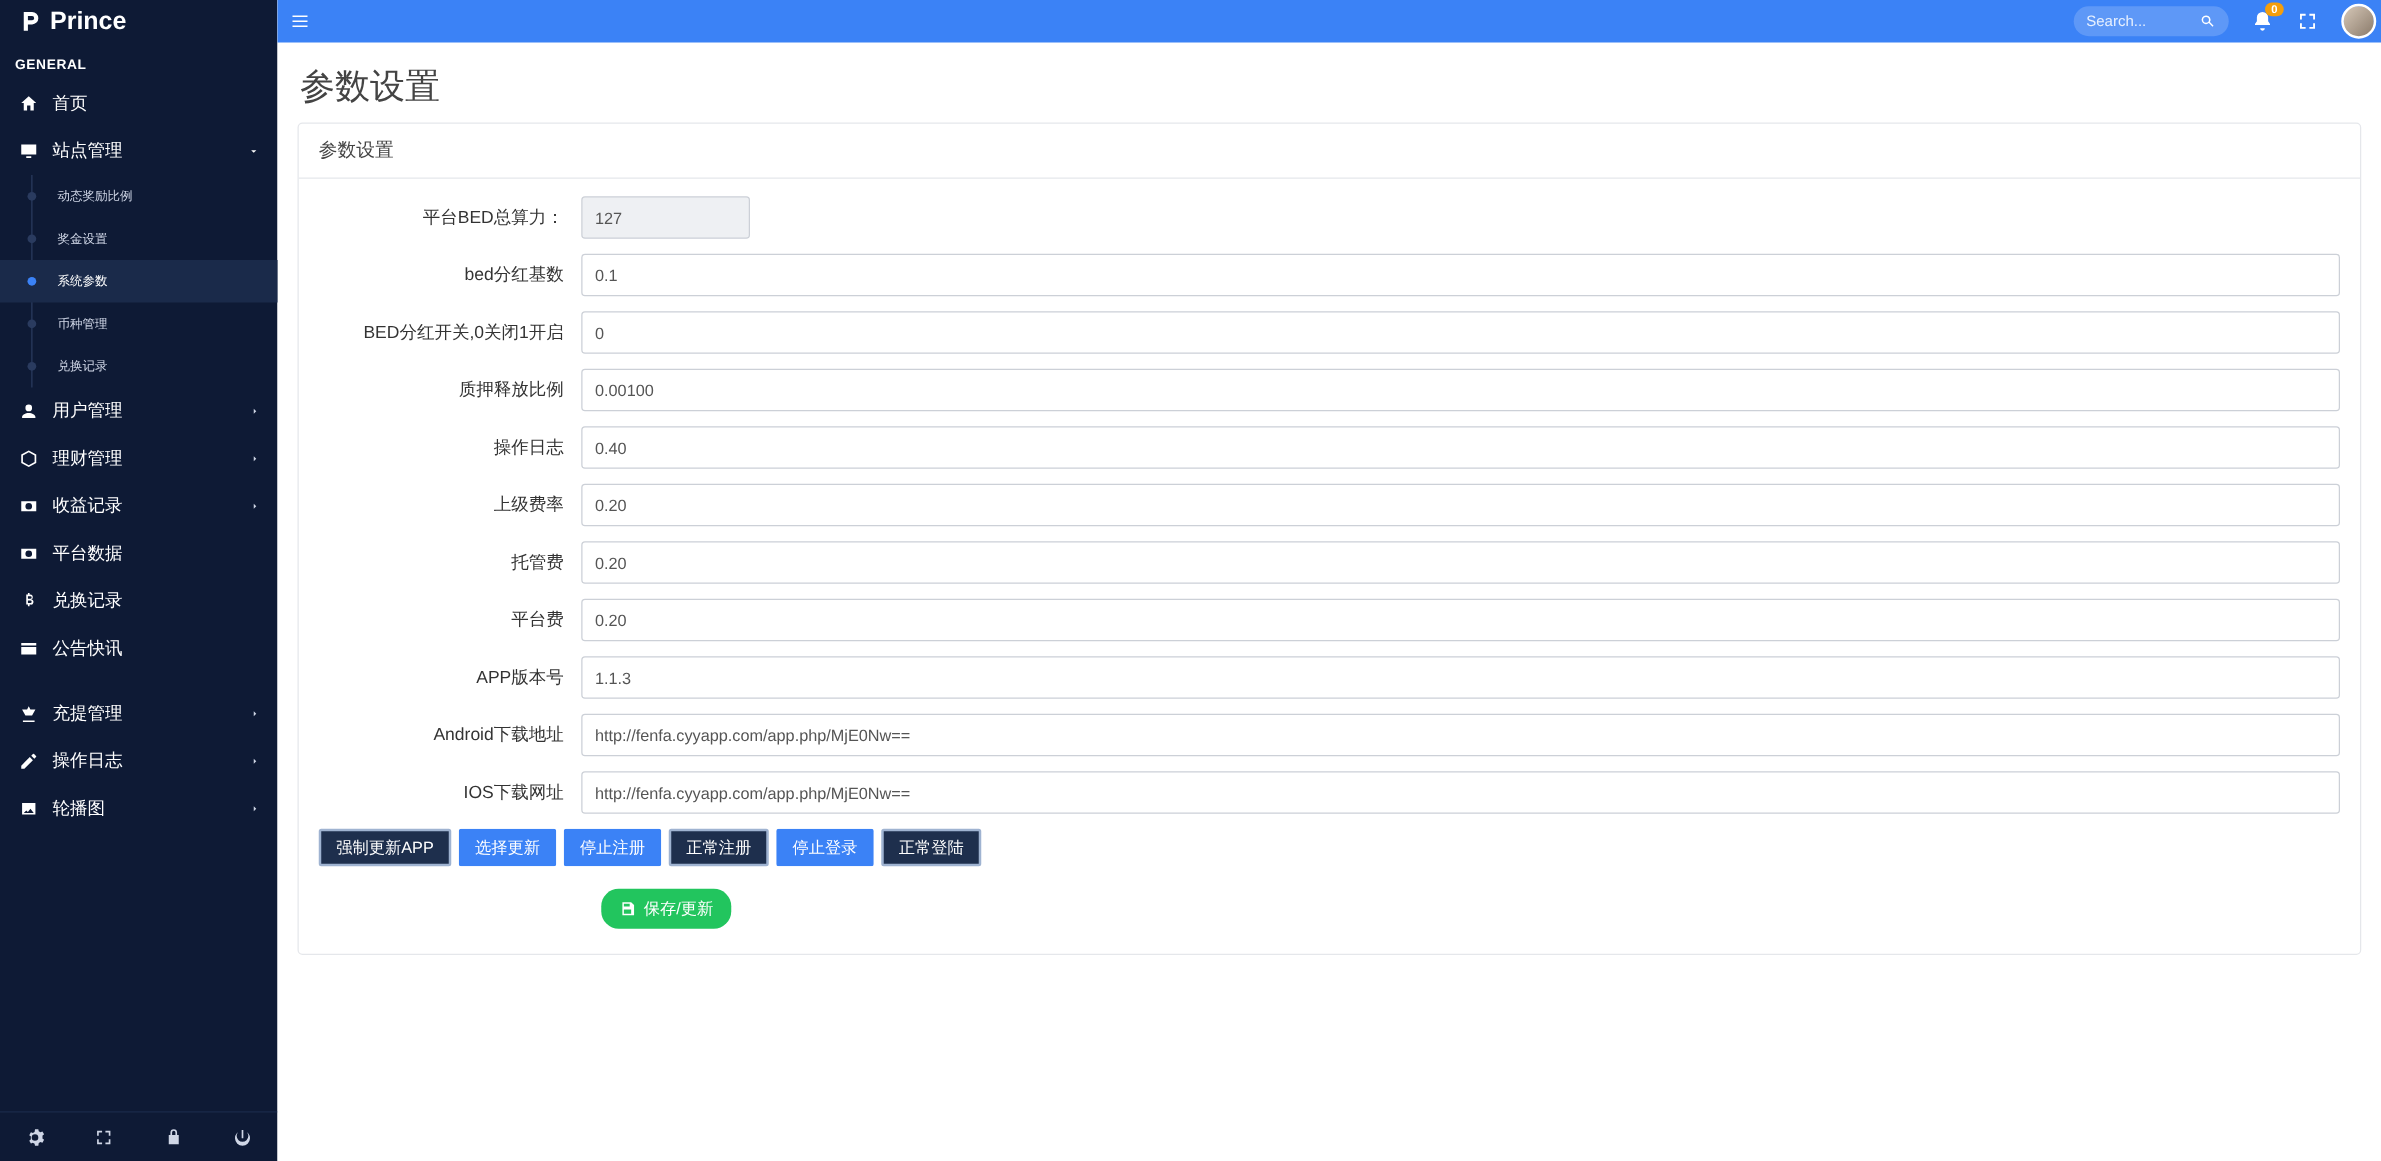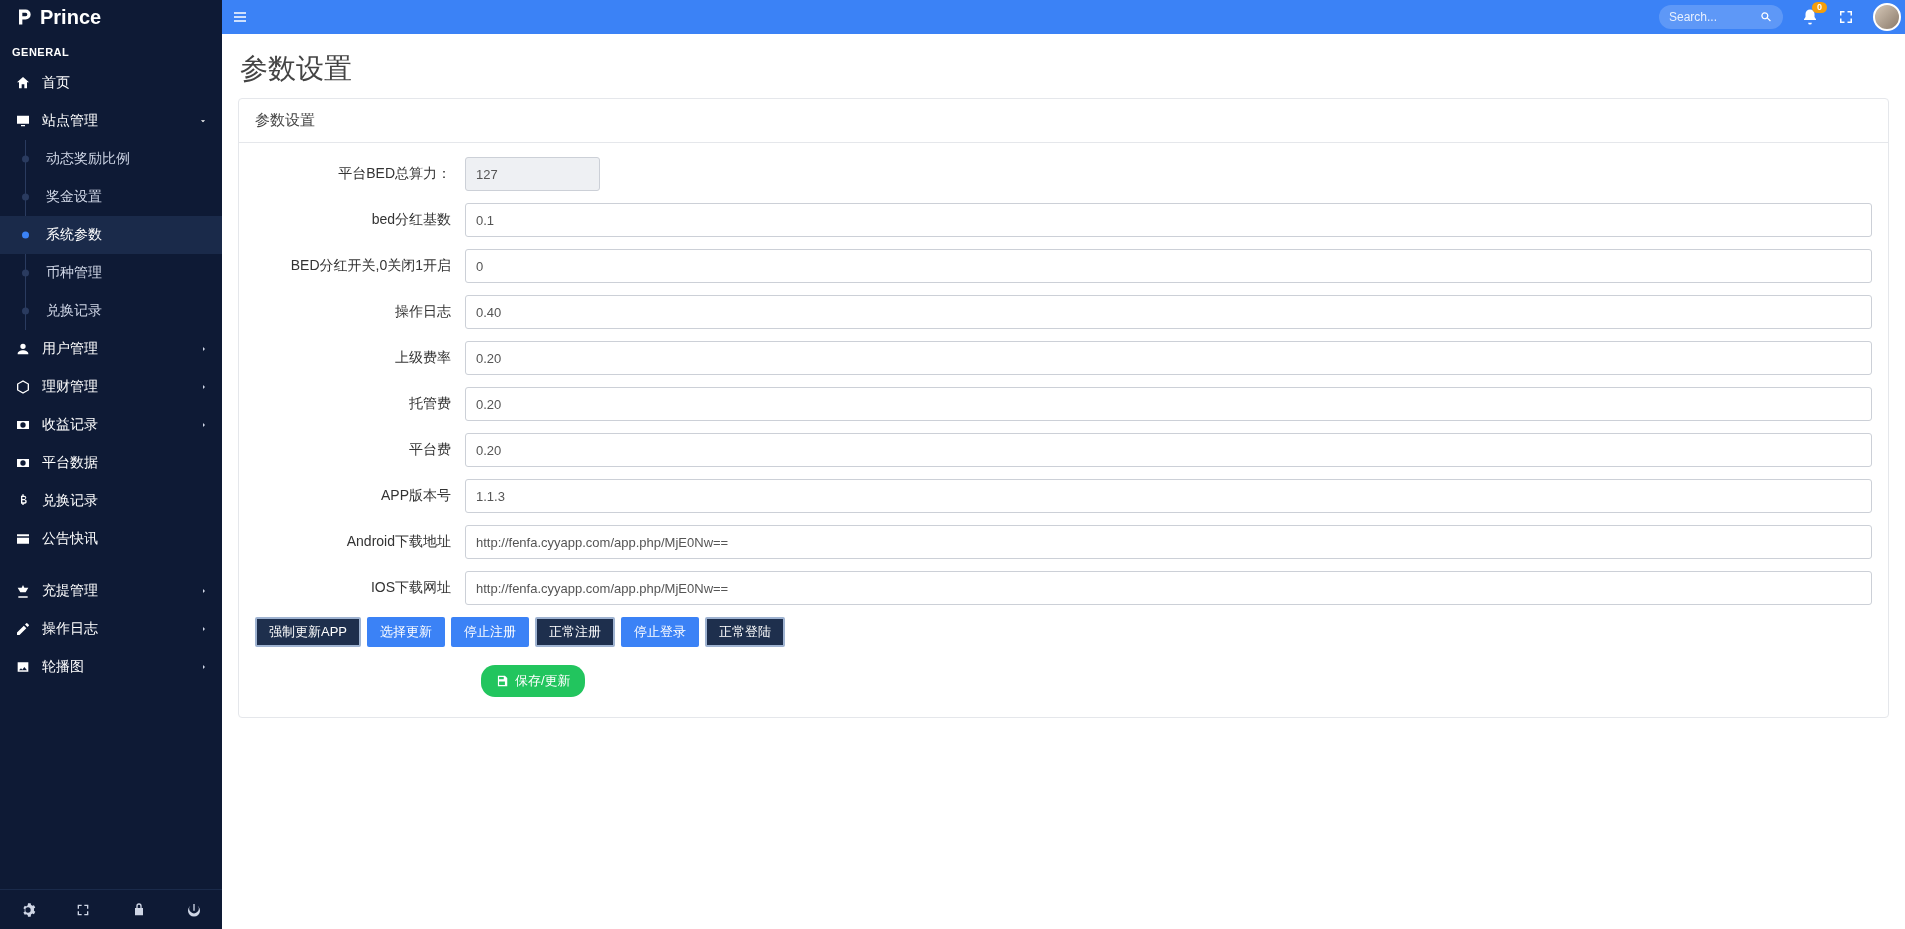--- a/index.html
+++ b/index.html
@@ -11,21 +11,21 @@
 .logo { height:34px; display:flex; align-items:center; padding:0 14px; font-size:20px; font-weight:600; color:#fff; }
 .logo svg { width:20px; height:20px; margin-right:6px; }
 .section-hdr { padding:12px 12px 6px; font-size:11px; font-weight:700; letter-spacing:.5px; color:#fff; }
 .nav { list-style:none; flex:1; }
 .nav-item { display:flex; align-items:center; padding:10px 14px; cursor:pointer; font-size:14px; color:#fff; position:relative; }
 .nav-item .icn { width:18px; margin-right:10px; display:inline-flex; justify-content:center; }
 .nav-item .caret { margin-left:auto; }
 .nav-item.open { }
 .subnav { list-style:none; position:relative; }
 .subnav::before { content:""; position:absolute; left:25px; top:0; bottom:0; width:1px; background:#2a3b5f; }
-.sub-item { display:flex; align-items:center; padding:10px 14px 10px 46px; font-size:14px; color:#cfd6e6; cursor:pointer; position:relative; }
+.sub-item { display:flex; align-items:center; padding:10px 14px 10px 46px; font-size:10px; color:#cfd6e6; cursor:pointer; position:relative; }
 .sub-item::before { content:""; position:absolute; left:22px; top:50%; width:7px; height:7px; border-radius:50%; background:#2a3b5f; transform:translateY(-50%); }
 .sub-item.active::before { background:#3b82f6; }
 .sub-item.active { background:#1a2a4a; color:#fff; }
 
 .sidebar-footer { display:flex; height:40px; border-top:1px solid #1a2a4a; }
 .sidebar-footer .fbtn { flex:1; display:flex; align-items:center; justify-content:center; color:#cfd6e6; cursor:pointer; }
 
 
 .main { flex:1; display:flex; flex-direction:column; background:#fff; }
 .topbar { height:34px; background:#3b82f6; color:#fff; display:flex; align-items:center; padding:0 4px; }
@@ -299,20 +299,24 @@
           </div>
           <div class="form-row">
             <div class="lbl">bed分红基数</div>
             <div class="fld"><input class="form-ctrl" value="0.1" style=""></div>
           </div>
           <div class="form-row">
             <div class="lbl">BED分红开关,0关闭1开启</div>
             <div class="fld"><input class="form-ctrl" value="0" style=""></div>
           </div>
           <div class="form-row">
+            <div class="lbl">质押释放比例</div>
+            <div class="fld"><input class="form-ctrl" value="0.00100" style=""></div>
+          </div>
+          <div class="form-row">
             <div class="lbl">操作日志</div>
             <div class="fld"><input class="form-ctrl" value="0.40" style=""></div>
           </div>
           <div class="form-row">
             <div class="lbl">上级费率</div>
             <div class="fld"><input class="form-ctrl" value="0.20" style=""></div>
           </div>
           <div class="form-row">
             <div class="lbl">托管费</div>
             <div class="fld"><input class="form-ctrl" value="0.20" style=""></div>

